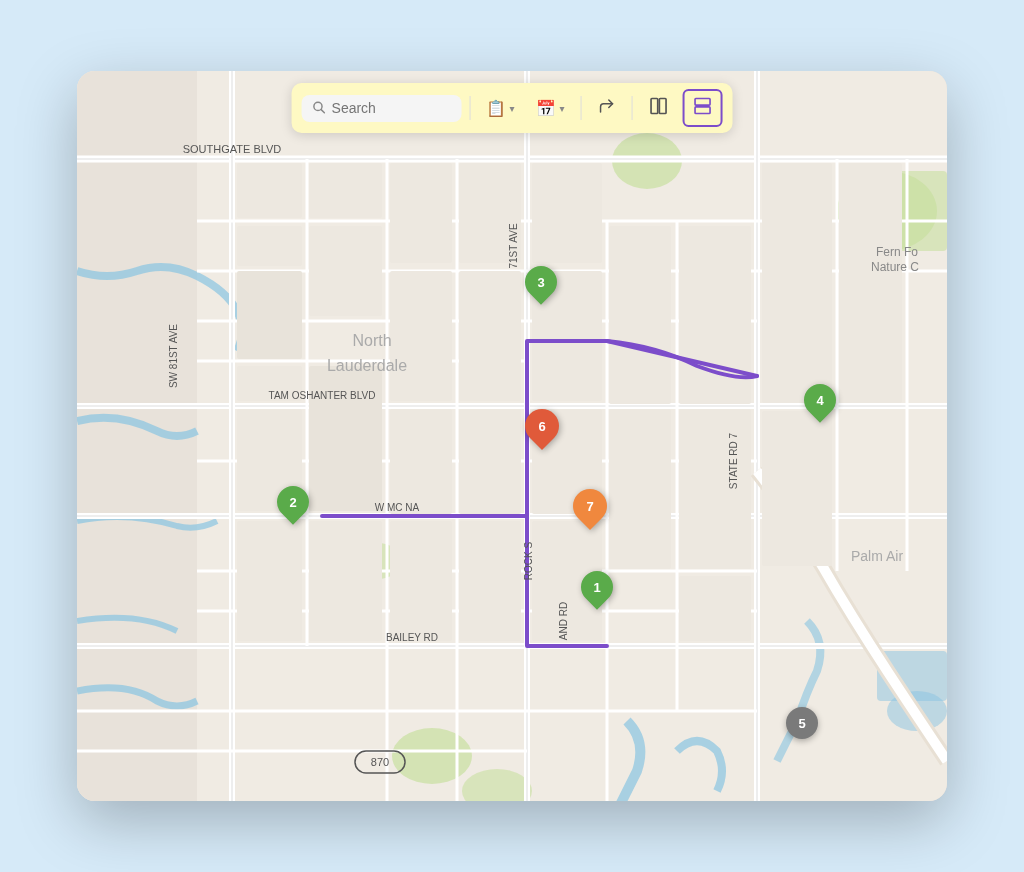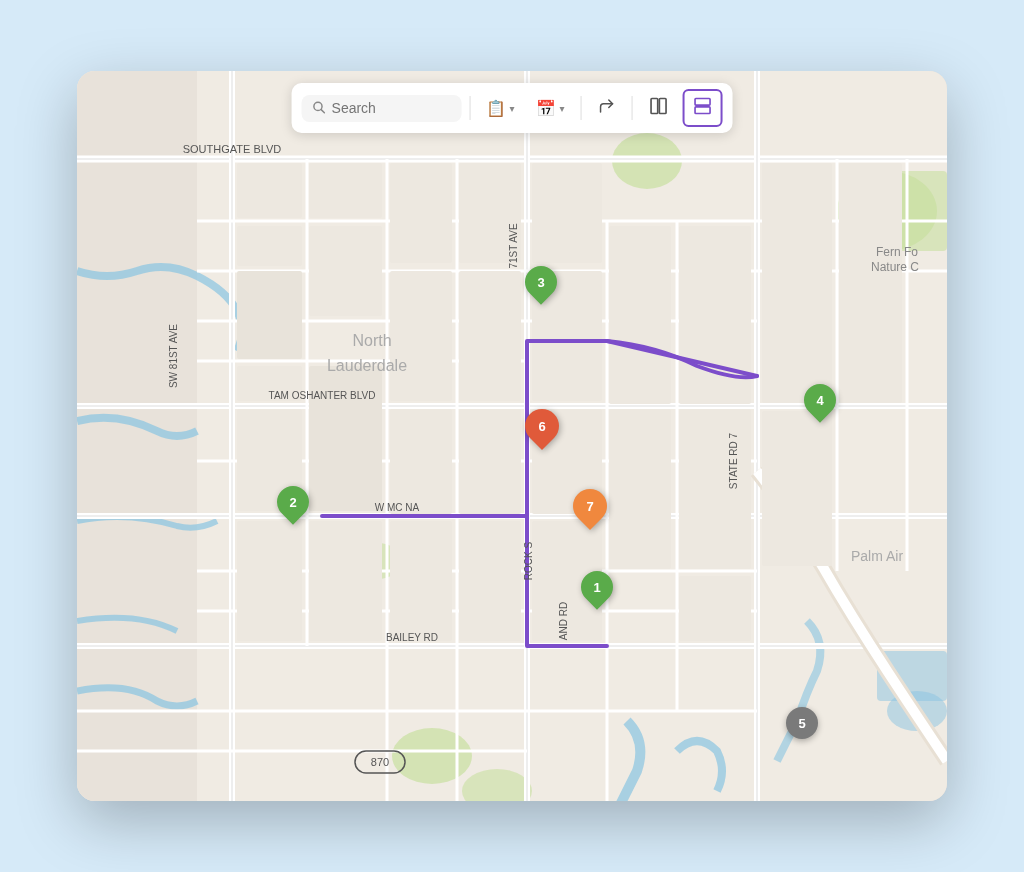--- a/index.html
+++ b/index.html
@@ -27,21 +27,21 @@
     
     .toolbar {
       position: absolute;
       top: 12px;
       left: 50%;
       transform: translateX(-50%);
       z-index: 100;
       display: flex;
       align-items: center;
       gap: 6px;
-      background: #ffffff;
+      background: #fef9c3;
       border-radius: 10px;
       padding: 6px 10px;
       box-shadow: 0 2px 12px rgba(0,0,0,0.15);
     }
 
     .search-box {
       display: flex;
       align-items: center;
       background: #f5f5f5;
       border-radius: 8px;

